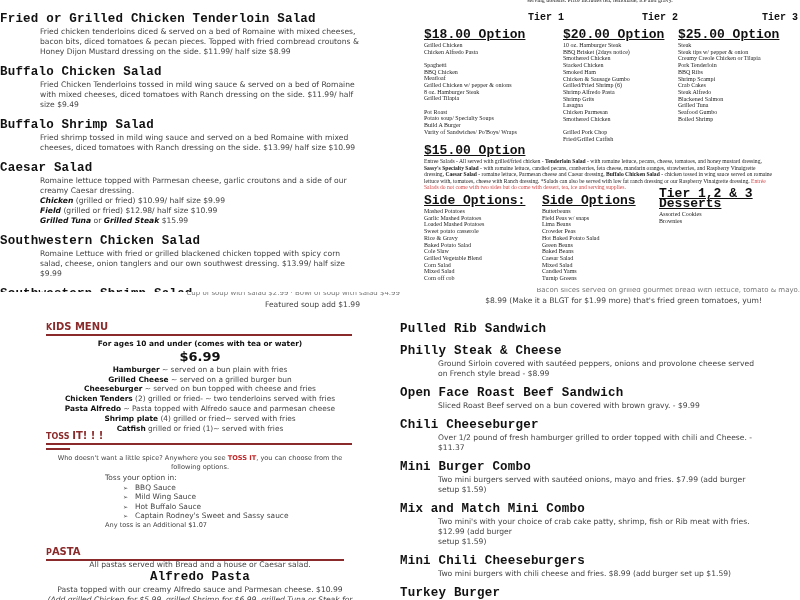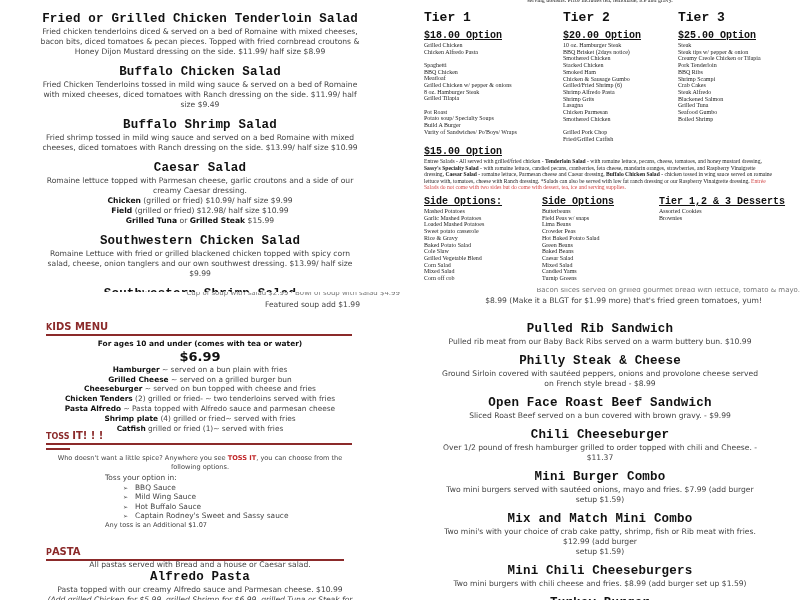--- a/index.html
+++ b/index.html
@@ -6,31 +6,31 @@
     html, body { width: 800px; height: 600px; overflow: hidden; background: #ffffff; }
     body { position: relative; font-family: "DejaVu Sans", sans-serif; color: #333; }
 
     .quad { position: absolute; overflow: hidden; background: #fff; }
     #q-tl { left: 0; top: 0; width: 400px; height: 292px; }
     #q-bl { left: 0; top: 292px; width: 400px; height: 308px; }
     #q-tr { left: 400px; top: 0; width: 400px; height: 288px; }
     #q-br { left: 400px; top: 288px; width: 400px; height: 312px; }
 
     
-    .item { text-align: center; }
+    .item { }
     .item-title {
       font-family: "Liberation Mono", monospace; font-weight: bold;
       font-size: 12.5px; color: #111; letter-spacing: 0.2px;
       line-height: 15px;
     }
     .item-desc {
       font-family: "DejaVu Sans", sans-serif; font-size: 7.6px;
       line-height: 10px; color: #444; padding: 0 40px;
     }
-    .item-desc b { color: #111; }
+    .item-desc b { color: #111; font-style: italic; }
 
     
     #q-tl .items { position: absolute; left: 0; top: 12px; width: 400px; }
     #q-tl .item { margin-bottom: 8px; }
 
     
     .cut-overlap {
       position: absolute; left: 0; width: 400px; text-align: right;
     }
     .section-head {
@@ -49,24 +49,24 @@
     .toss-list { position: absolute; left: 105px; font-size: 7.4px; line-height: 9.6px; color: #444; }
     .toss-list .bullet { padding-left: 18px; }
     .toss-list .bullet::before { content: "➢"; margin-right: 7px; font-size: 6px; }
     .toss-list .small { font-size: 6.6px; }
     .ital { font-style: italic; }
     .short-rule { position: absolute; left: 46px; width: 24px; border-bottom: 2px solid #8b2a2a; }
 
     
     .serif { font-family: "Liberation Serif", serif; font-size: 6px; line-height: 6.7px; color: #222; }
     .tier-col { position: absolute; }
-    .tier-h { font-family: "Liberation Mono", monospace; font-weight: bold; font-size: 13px; color: #111; line-height: 10px; }
+    .tier-h { font-family: "Liberation Mono", monospace; font-weight: bold; font-size: 10px; color: #111; line-height: 10px; text-align: right; }
     .tier-opt {
-      font-family: "Liberation Mono", monospace; font-weight: bold; font-size: 10px;
-      color: #111; text-decoration: underline; line-height: 10px; display: inline-block; text-align: right;
+      font-family: "Liberation Mono", monospace; font-weight: bold; font-size: 13px;
+      color: #111; text-decoration: underline; line-height: 10px; display: inline-block;
     }
     .gap { height: 6.5px; }
     .para15 { position: absolute; left: 24px; top: 159px; width: 352px; }
     .para15 .serif { font-size: 5.6px; line-height: 6.6px; }
     .para15 .redtxt { color: #d14848; }
     .top-cut { position: absolute; left: 0; top: -3px; width: 400px; text-align: center; }
 
     
     #q-br .items { position: absolute; left: 0; top: 12px; width: 400px; }
     #q-br .item { margin-bottom: 7px; }
@@ -274,21 +274,20 @@
     </div>
   </div>
 </div>
 
 <div class="quad" id="q-br">
   <div class="cut-overlap clip-line" style="top:-2px;">Bacon slices served on grilled gourmet bread with lettuce, tomato &amp; mayo.</div>
   <div class="cut-overlap item-desc" style="top:8px;">$8.99 (Make it a BLGT for $1.99 more) that's fried green tomatoes, yum!</div>
   <div class="items" style="top:34px;">
     <div class="item">
       <div class="item-title">Pulled Rib Sandwich</div>
-      <div class="item-desc">Pulled rib meat from our Baby Back Ribs served on a warm buttery bun.  $10.99</div>
     </div>
     <div class="item">
       <div class="item-title">Philly Steak &amp; Cheese</div>
       <div class="item-desc">Ground Sirloin covered with sautéed peppers, onions and provolone cheese served on French style bread - $8.99</div>
     </div>
     <div class="item">
       <div class="item-title">Open Face Roast Beef Sandwich</div>
       <div class="item-desc">Sliced Roast Beef served on a bun covered with brown gravy. - $9.99</div>
     </div>
     <div class="item">

